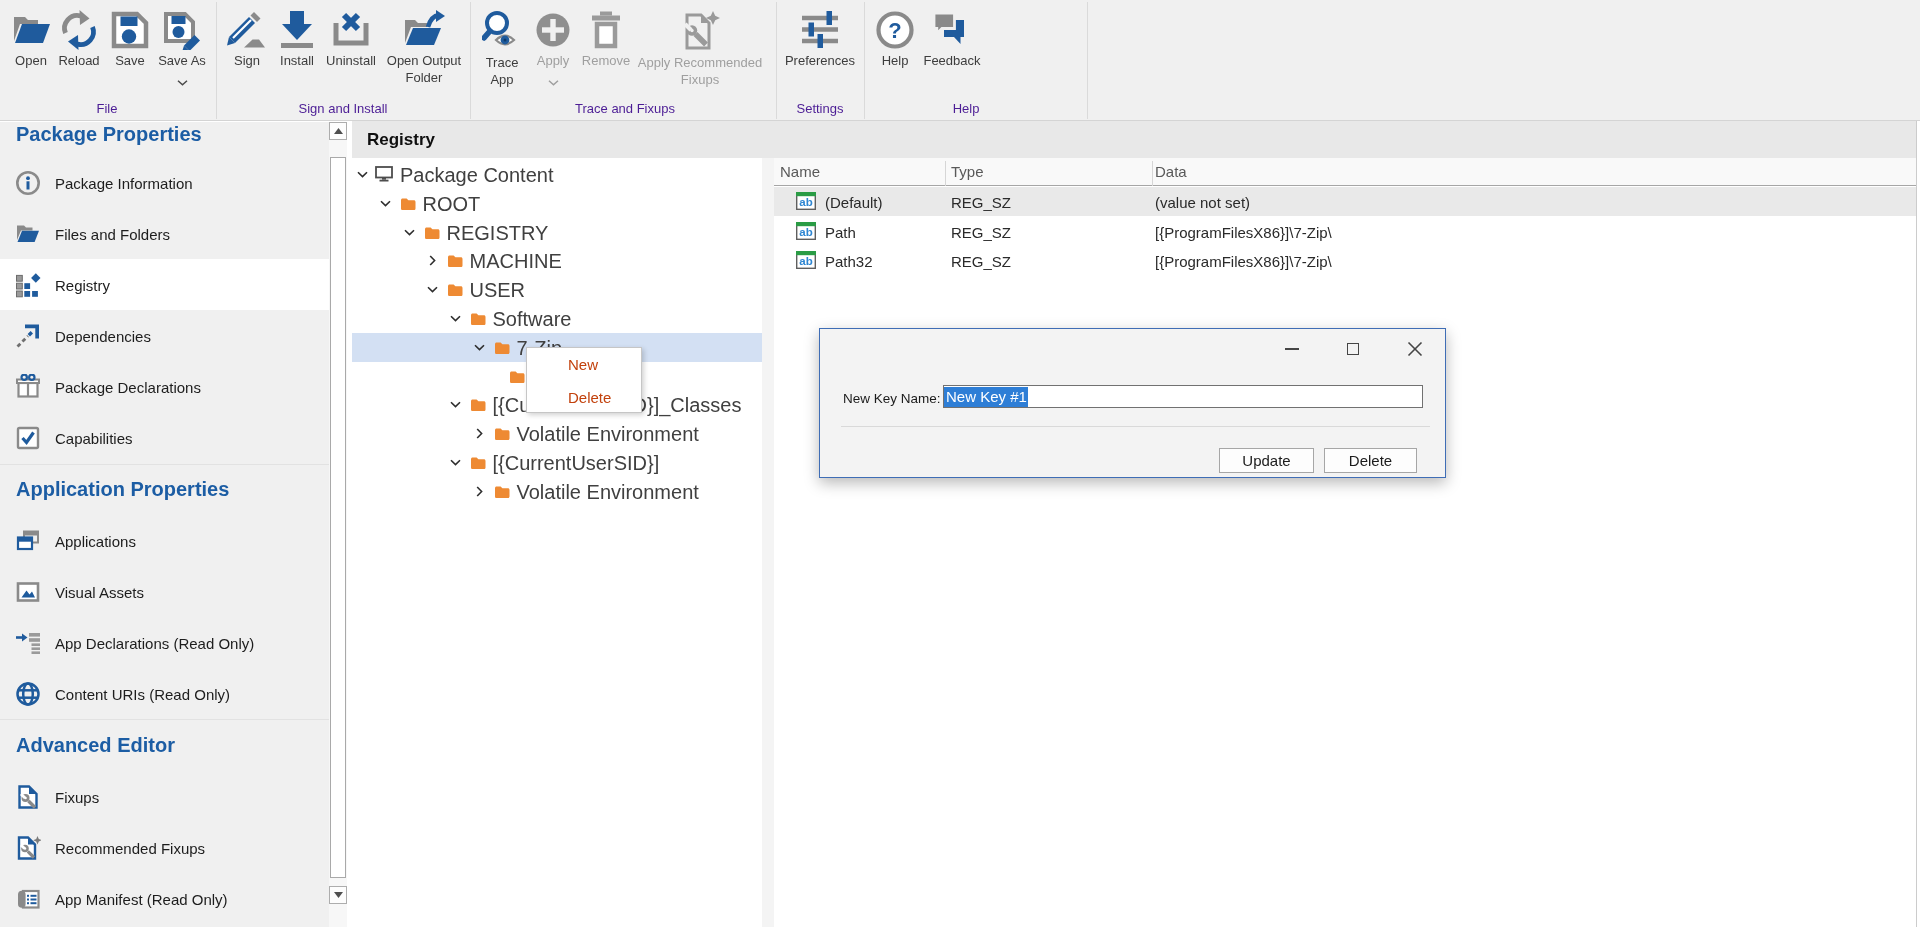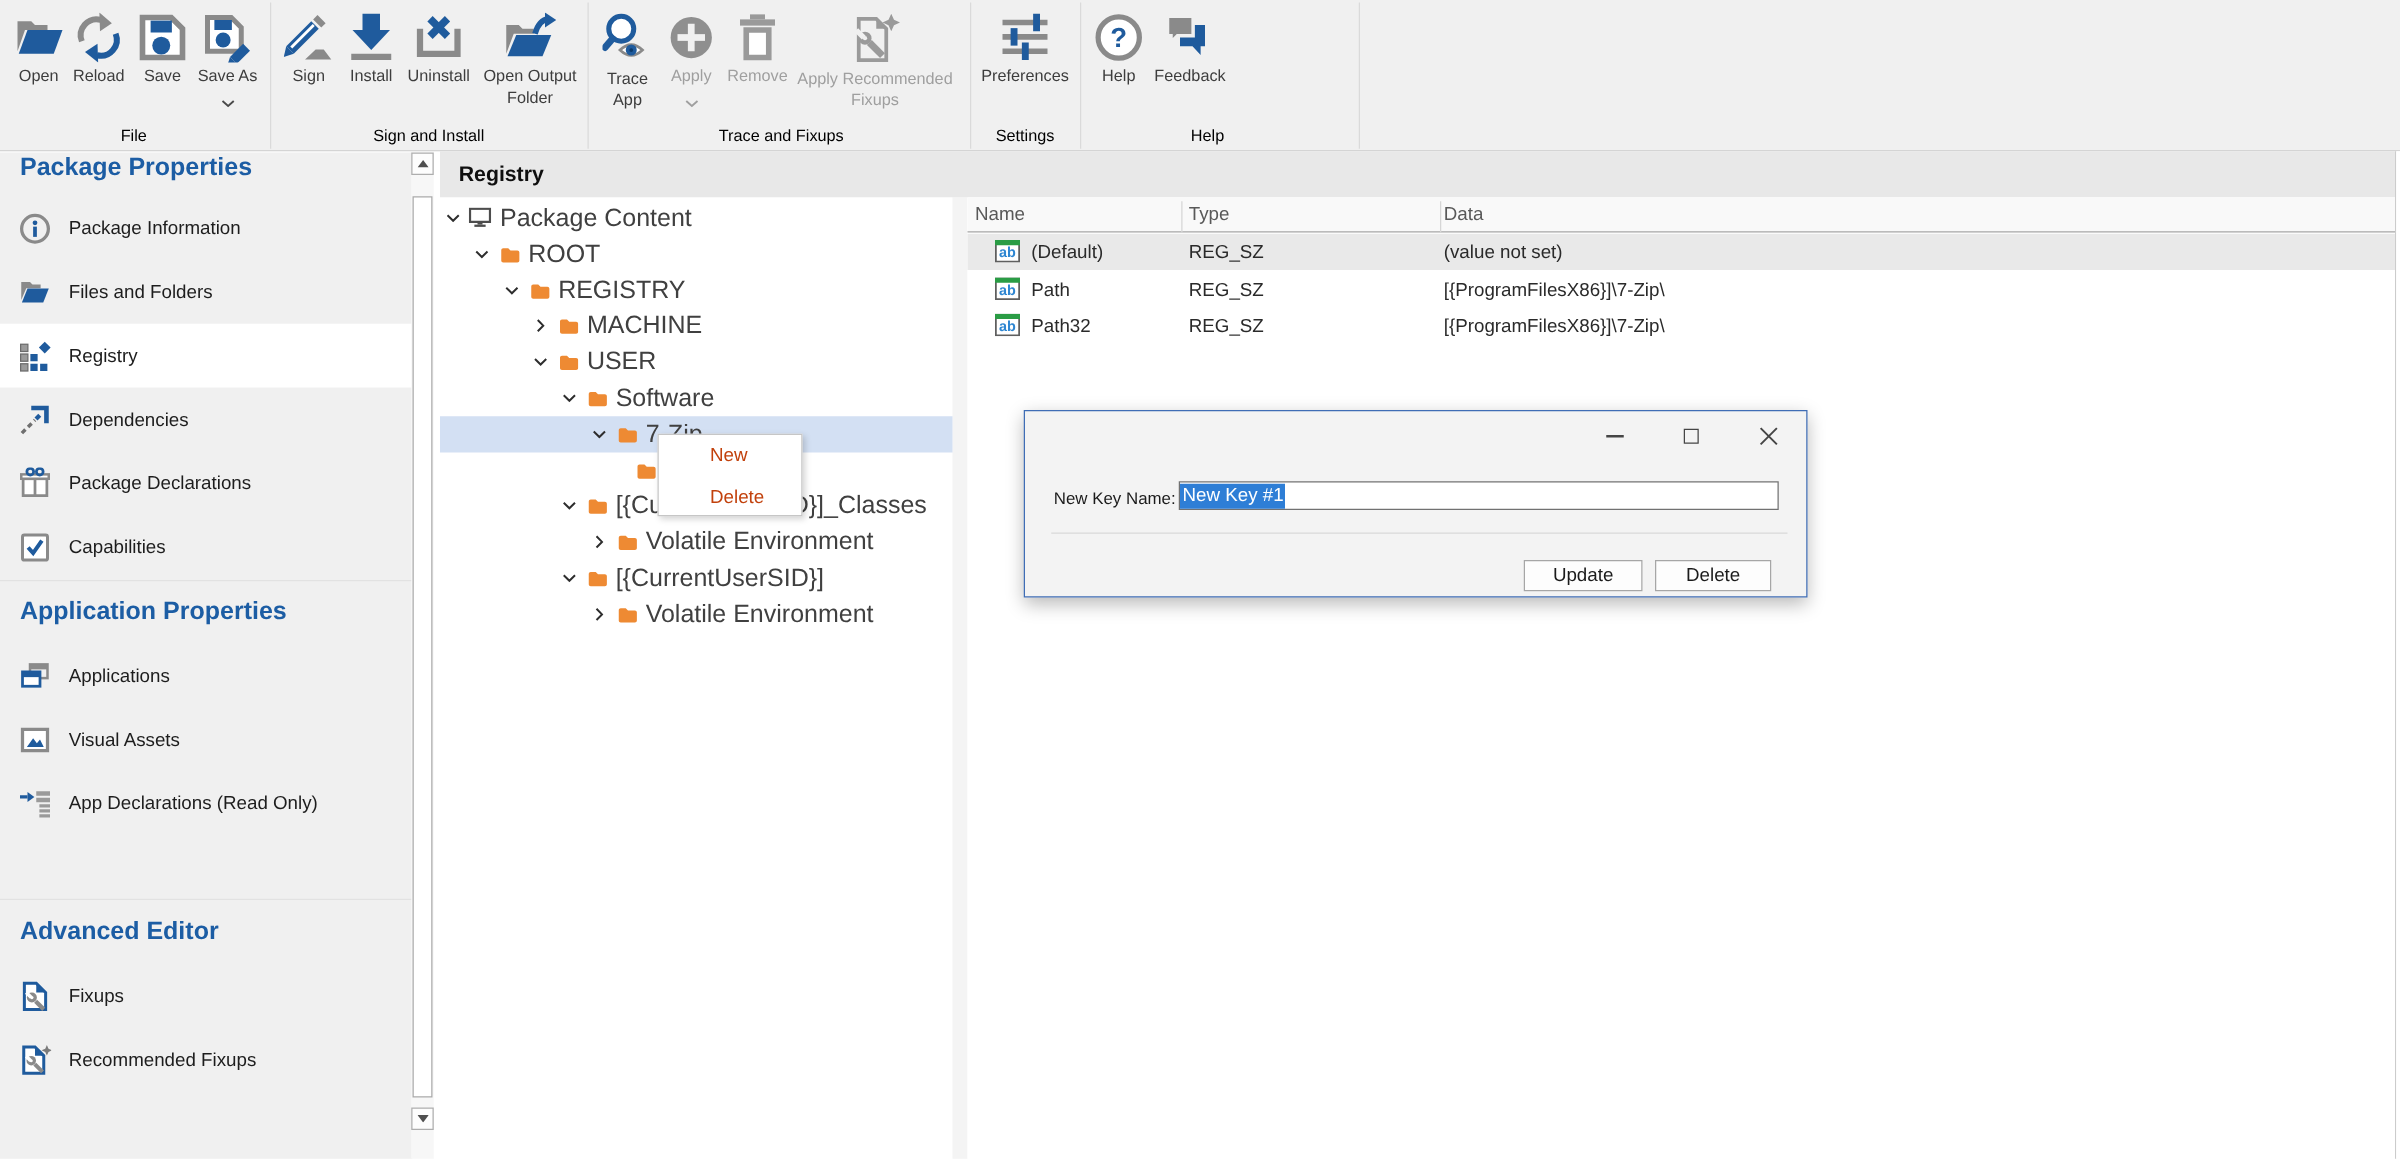--- a/index.html
+++ b/index.html
@@ -2,21 +2,21 @@
 <html><head><meta charset="utf-8"><title>MSIX Editor</title><style>
 *{margin:0;padding:0;box-sizing:border-box}
 html,body{width:1920px;height:927px}
 body{position:relative;font-family:"Liberation Sans",sans-serif;background:#fff;overflow:hidden}
 .abs{position:absolute}
 #ribbon{position:absolute;left:0;top:0;width:1920px;height:121px;background:#f0f0f0;border-bottom:1px solid #d4d4d4}
 .rbtn{position:absolute;top:0;text-align:center;color:#3d3d3d;font-size:13px;line-height:16.5px}
 .rbtn.dis{color:#9f9f9f}
 .rbtn svg{display:block;margin:10px auto 3px auto}
 .rsep{position:absolute;top:2px;width:1px;height:117px;background:#dadada}
-.rgl{position:absolute;top:101px;font-size:13px;color:#000000;text-align:center}
+.rgl{position:absolute;top:101px;font-size:13px;color:#4c1d95;text-align:center}
 .dchev{display:block;margin:4px auto 0 auto}
 #side{position:absolute;left:0;top:122px;width:330px;height:805px;background:#f0f0f0}
 .shead{position:absolute;left:16px;font-size:20px;font-weight:bold;color:#1c5da4}
 .sitem{position:absolute;left:0;width:330px;height:51px}
 .sitem svg{position:absolute;left:15px;top:12.5px}
 .sitem span{position:absolute;left:55px;top:50%;transform:translateY(-50%);font-size:15px;color:#1d1d1d}
 .ssel{background:#fff}
 .sdiv{position:absolute;left:0;width:330px;height:1px;background:#e2e2e2}
 #sbar{position:absolute;left:329px;top:122px;width:18px;height:805px;background:#f7f7f7}
 .sbtn{position:absolute;left:329px;width:18px;height:18px;background:#fdfdfd;border:1px solid #adadad}
@@ -283,20 +283,31 @@
         <g fill="#9a9a9a">
           <rect x="14" y="3" width="11" height="3.6"></rect>
           <rect x="14" y="8.2" width="11" height="3.6"></rect>
           <rect x="16.5" y="13.4" width="8.5" height="2.6"></rect>
           <rect x="16.5" y="17.4" width="8.5" height="2.6"></rect>
           <rect x="16.5" y="21.4" width="8.5" height="2.6"></rect>
         </g>
       </svg>
       <span>App Declarations (Read Only)</span>
     </div>
+    <div class="sitem" style="top:546px">
+      <svg width="26" height="26" viewBox="0 0 26 26">
+        <g fill="none" stroke="#1f5b9d" stroke-width="2.5">
+          <circle cx="13" cy="13" r="10.5"></circle>
+          <ellipse cx="13" cy="13" rx="4.8" ry="10.5"></ellipse>
+          <line x1="3" y1="9.3" x2="23" y2="9.3"></line>
+          <line x1="3" y1="16.7" x2="23" y2="16.7"></line>
+        </g>
+      </svg>
+      <span>Content URIs (Read Only)</span>
+    </div>
     <div class="sdiv" style="top:597px"></div>
     <div class="shead" style="top:612px">Advanced Editor</div>
     <div class="sitem" style="top:649px">
       <svg width="26" height="26" viewBox="0 0 26 26">
         <path d="M4.5 2.5 H14 L21.5 10 V23.5 H4.5 Z" fill="#fff" stroke="#1f5b9d" stroke-width="2.4"></path>
         <polygon points="14,2.5 21.5,10 14,10" fill="#1f5b9d"></polygon>
         <circle cx="10.5" cy="14" r="4" fill="#8a8a8a"></circle>
         <polygon points="7,9 11,13 9,15 5,11" fill="#fff"></polygon>
         <circle cx="10.5" cy="14" r="1.3" fill="#fff"></circle>
         <line x1="13.5" y1="17" x2="20" y2="23.5" stroke="#8a8a8a" stroke-width="3.4"></line>
@@ -307,20 +318,35 @@
       <svg width="26" height="26" viewBox="0 0 26 26">
         <path d="M4 2.5 H13 L20 9.5 V23.5 H4 Z" fill="#fff" stroke="#1f5b9d" stroke-width="2.4"></path>
         <polygon points="13,2.5 20,9.5 13,9.5" fill="#1f5b9d"></polygon>
         <circle cx="10" cy="13.5" r="3.8" fill="#8a8a8a"></circle>
         <polygon points="7,9 10.5,12.5 8.5,14.5 5,11" fill="#fff"></polygon>
         <circle cx="10" cy="13.5" r="1.2" fill="#fff"></circle>
         <line x1="12.8" y1="16.3" x2="19" y2="22.5" stroke="#8a8a8a" stroke-width="3.2"></line>
         <polygon points="22.5,1 23.8,3.9 26.8,5.2 23.8,6.5 22.5,9.4 21.2,6.5 18.2,5.2 21.2,3.9" fill="#7b7b7b"></polygon>
       </svg>
       <span>Recommended Fixups</span>
+    </div>
+    <div class="sitem" style="top:751px">
+      <svg width="26" height="26" viewBox="0 0 26 26">
+        <rect x="8" y="5" width="15.5" height="16.5" fill="#fff" stroke="#8a8a8a" stroke-width="2.2"></rect>
+        <path d="M3 8.5 a3.8 3.8 0 0 1 7.6 0 V18 a3.8 3.8 0 0 1 -7.6 0 Z" fill="#8a8a8a"></path>
+        <g fill="#1f5b9d">
+          <rect x="12" y="8.8" width="2" height="2"></rect>
+          <rect x="15.5" y="8.8" width="6" height="2"></rect>
+          <rect x="12" y="12.5" width="2" height="2"></rect>
+          <rect x="15.5" y="12.5" width="6" height="2"></rect>
+          <rect x="12" y="16.2" width="2" height="2"></rect>
+          <rect x="15.5" y="16.2" width="6" height="2"></rect>
+        </g>
+      </svg>
+      <span>App Manifest (Read Only)</span>
     </div>
   </div>
 <div id="sbar"></div>
 <div class="sbtn" style="top:122px">
     <svg width="9" height="6" viewBox="0 0 9 6">
       <polygon points="4.5,0 9,6 0,6" fill="#4f4f4f"></polygon>
     </svg>
   </div>
 <div id="sthumb" style="top:157px;height:721px"></div>
 <div class="sbtn" style="top:886px">

